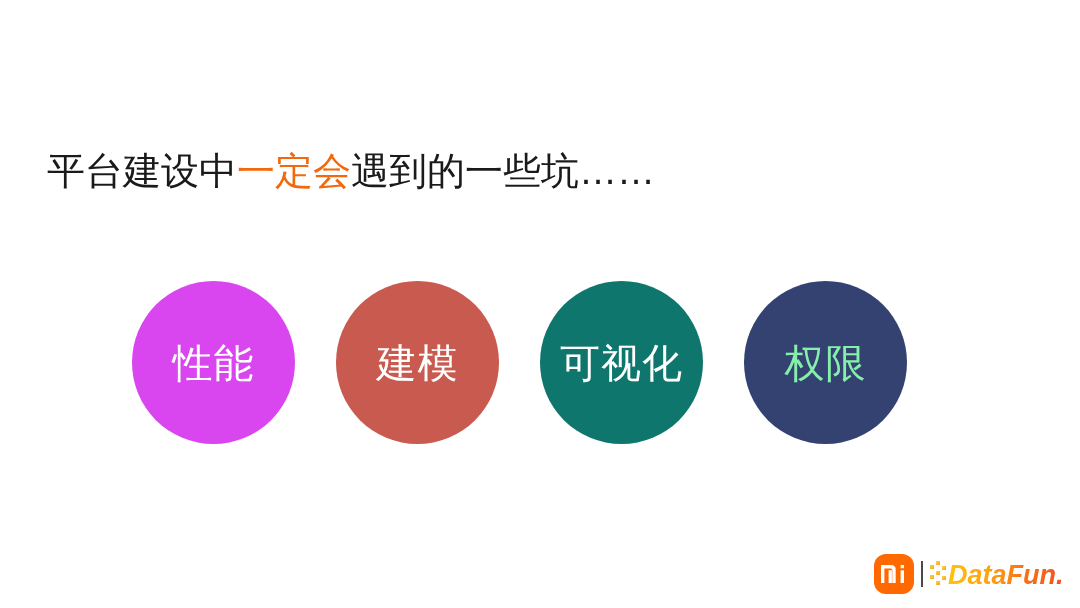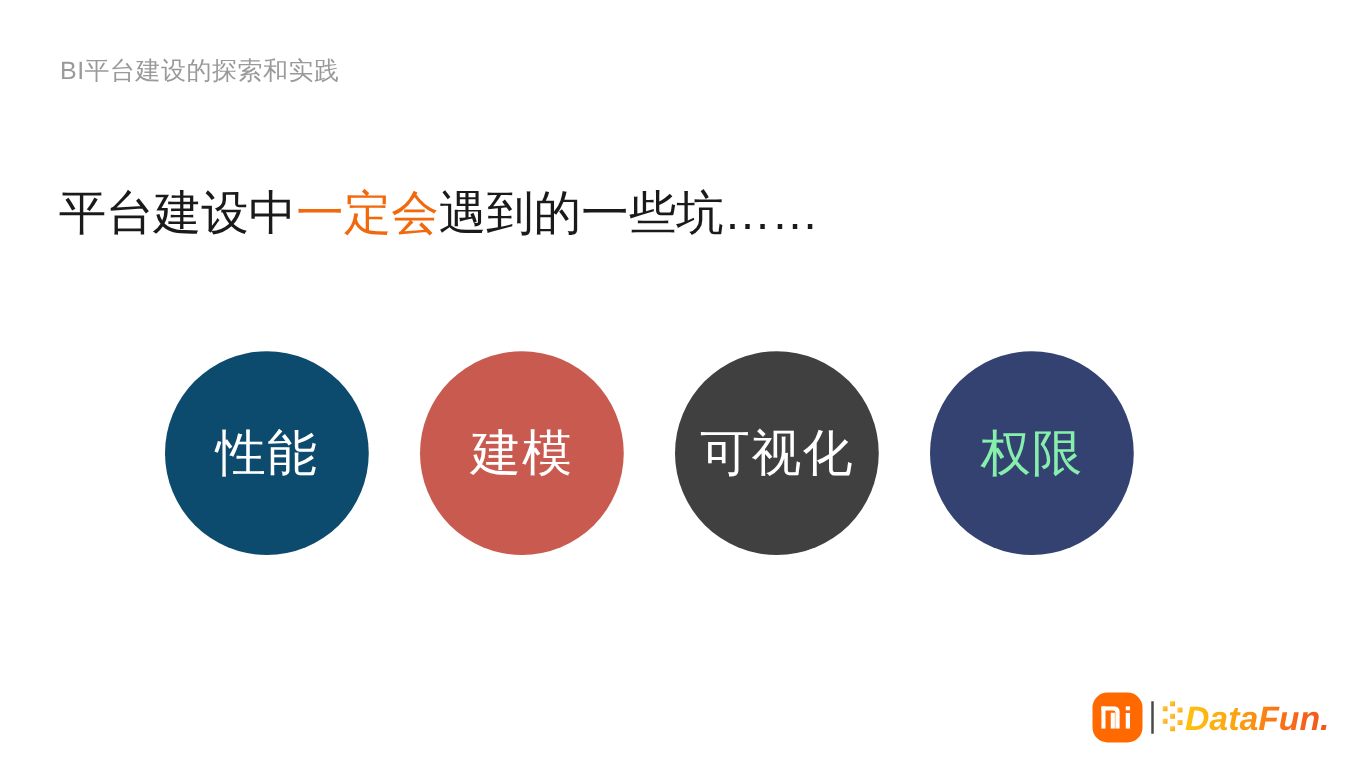--- a/index.html
+++ b/index.html
@@ -113,37 +113,36 @@
     align-items: center;
     height: 34px;
   }
   .datafun-logo svg { display: block; }
 </style>
 </head>
 <body style="background: rgb(255, 255, 255);">
 
 <div class="slide">
 
-  <div class="kicker" style="color: rgb(154, 154, 154);">BI平台建设的探索和实践</div>
 
   <div class="title" style="color: rgb(26, 26, 26);">
     <span>平台建设中</span><span class="hl" style="color: rgb(242, 105, 13);">一定会</span><span>遇到的一些坑</span><span class="ellipsis">……</span>
   </div>
 
   <div class="circles">
 
-    <div class="circle c0" style="background: #0c4a6e;">
+    <div class="circle c0" style="background: #d946ef;">
       <span class="circle-label" style="color: rgb(255, 255, 255);">性能</span>
     </div>
 
     <div class="circle c1" style="background: rgb(201, 90, 80);">
       <span class="circle-label" style="color: rgb(255, 255, 255);">建模</span>
     </div>
 
-    <div class="circle c2" style="background: #404040;">
+    <div class="circle c2" style="background: #0f766e;">
       <span class="circle-label" style="color: rgb(255, 255, 255);">可视化</span>
     </div>
 
     <div class="circle c3" style="background: rgb(51, 66, 112);">
       <span class="circle-label" style="color: #86efac;">权限</span>
     </div>
 
   </div>
 
   <div class="footer">

